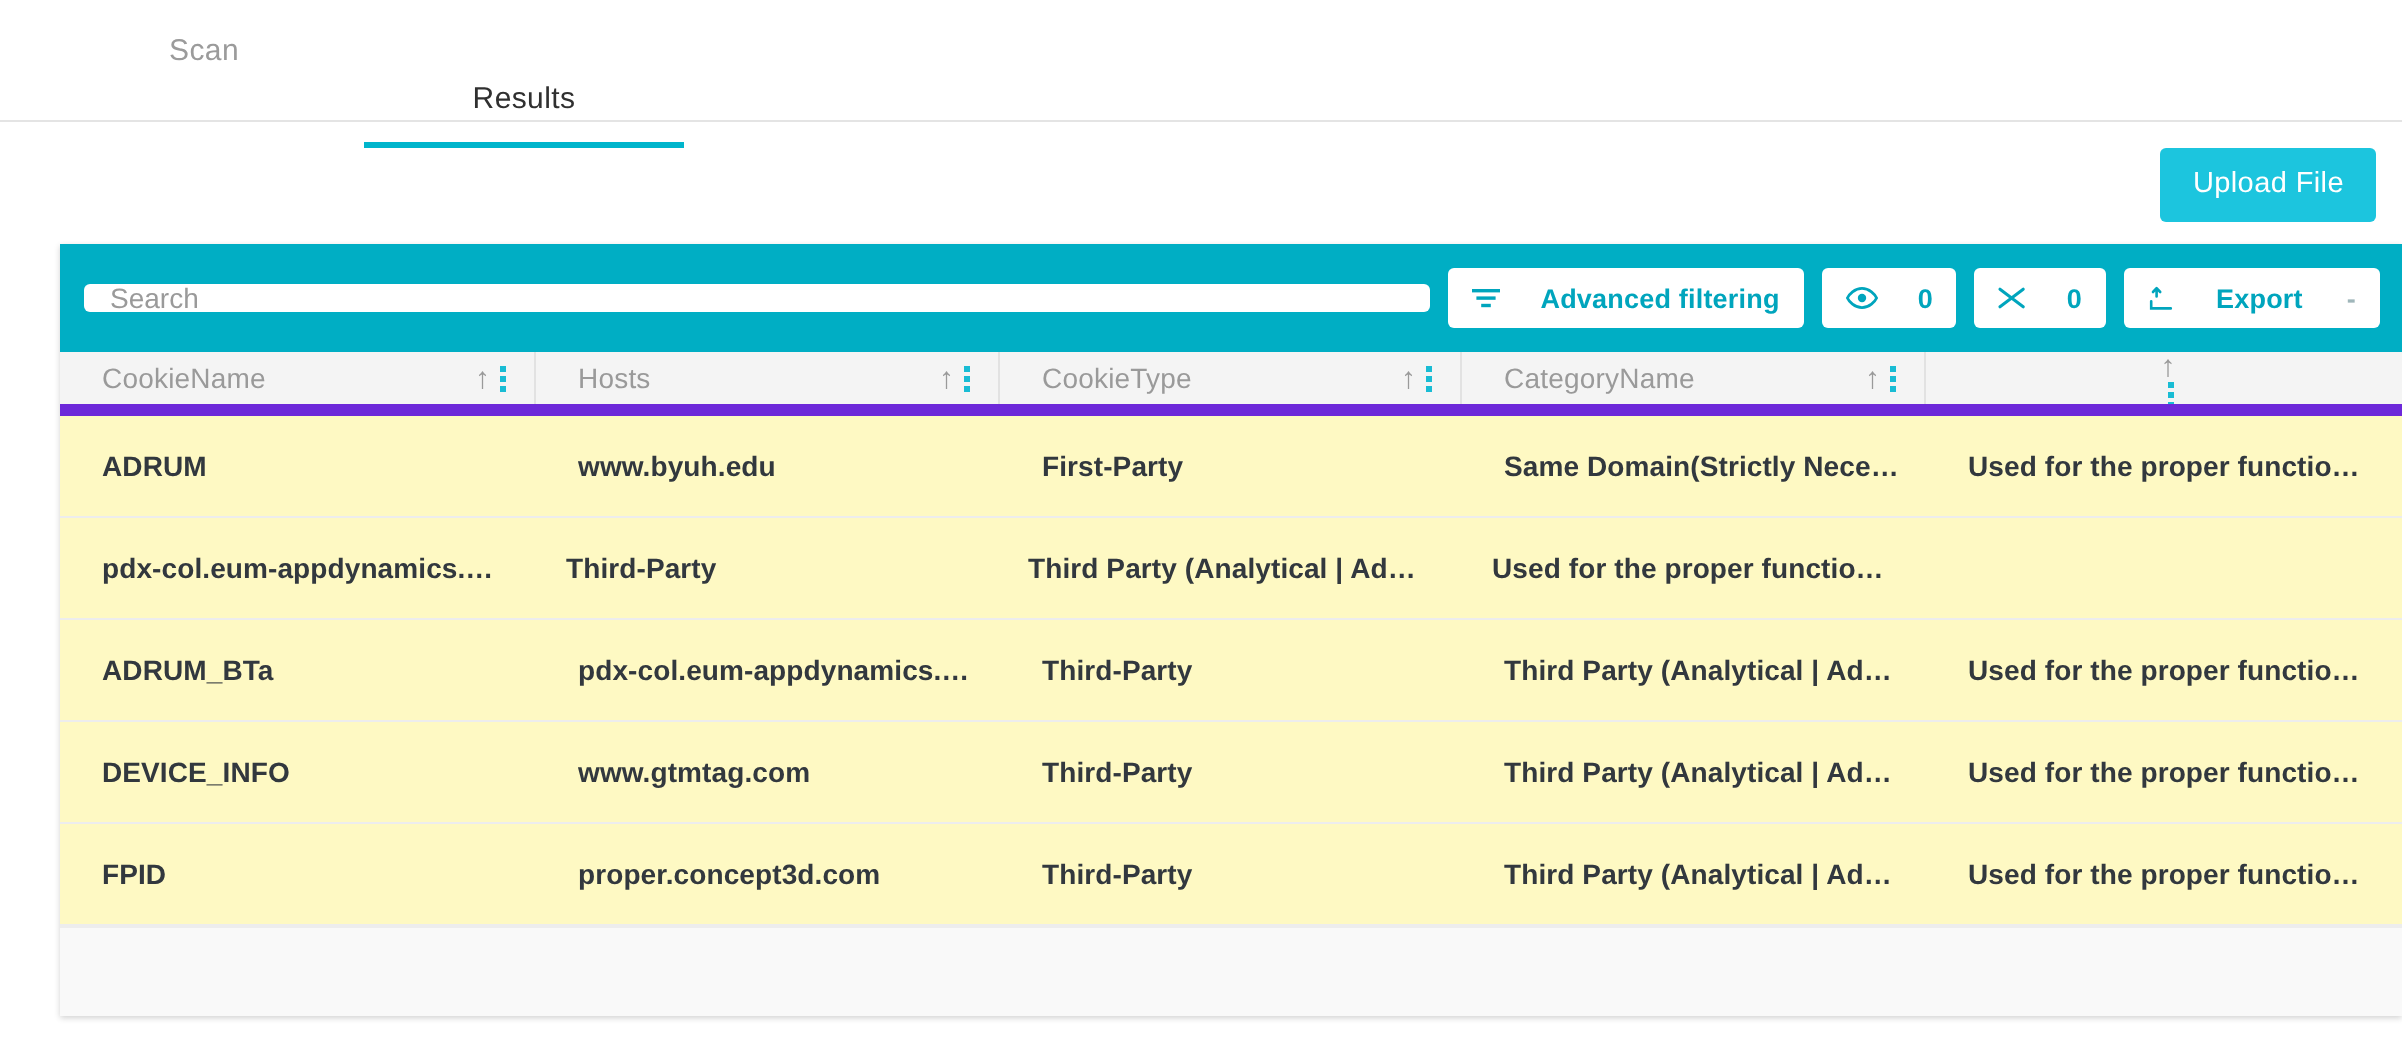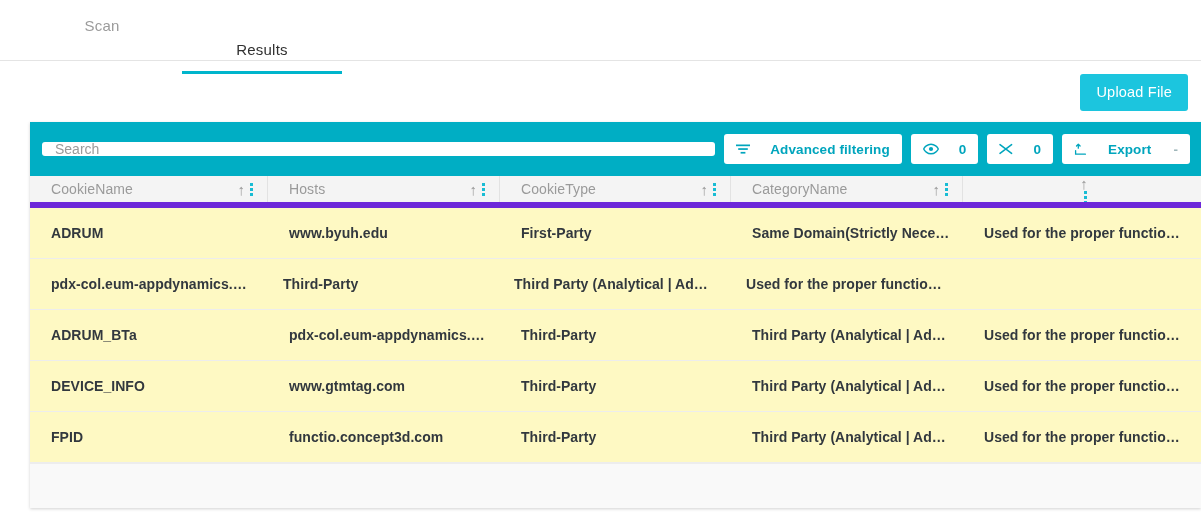--- a/index.html
+++ b/index.html
@@ -388,21 +388,21 @@
     <div class="cell c4">
         <span>Used for the proper functio…</span>
       </div>
   </div>
 
   <div class="row">
     <div class="cell c0">
         <span>FPID</span>
       </div>
     <div class="cell c1">
-        <span>functio.concept3d.com</span>
+        <span>proper.concept3d.com</span>
       </div>
     <div class="cell c2">
         <span>Third-Party</span>
       </div>
     <div class="cell c3">
         <span>Third Party (Analytical | Adv…</span>
       </div>
     <div class="cell c4">
         <span>Used for the proper functio…</span>
       </div>

